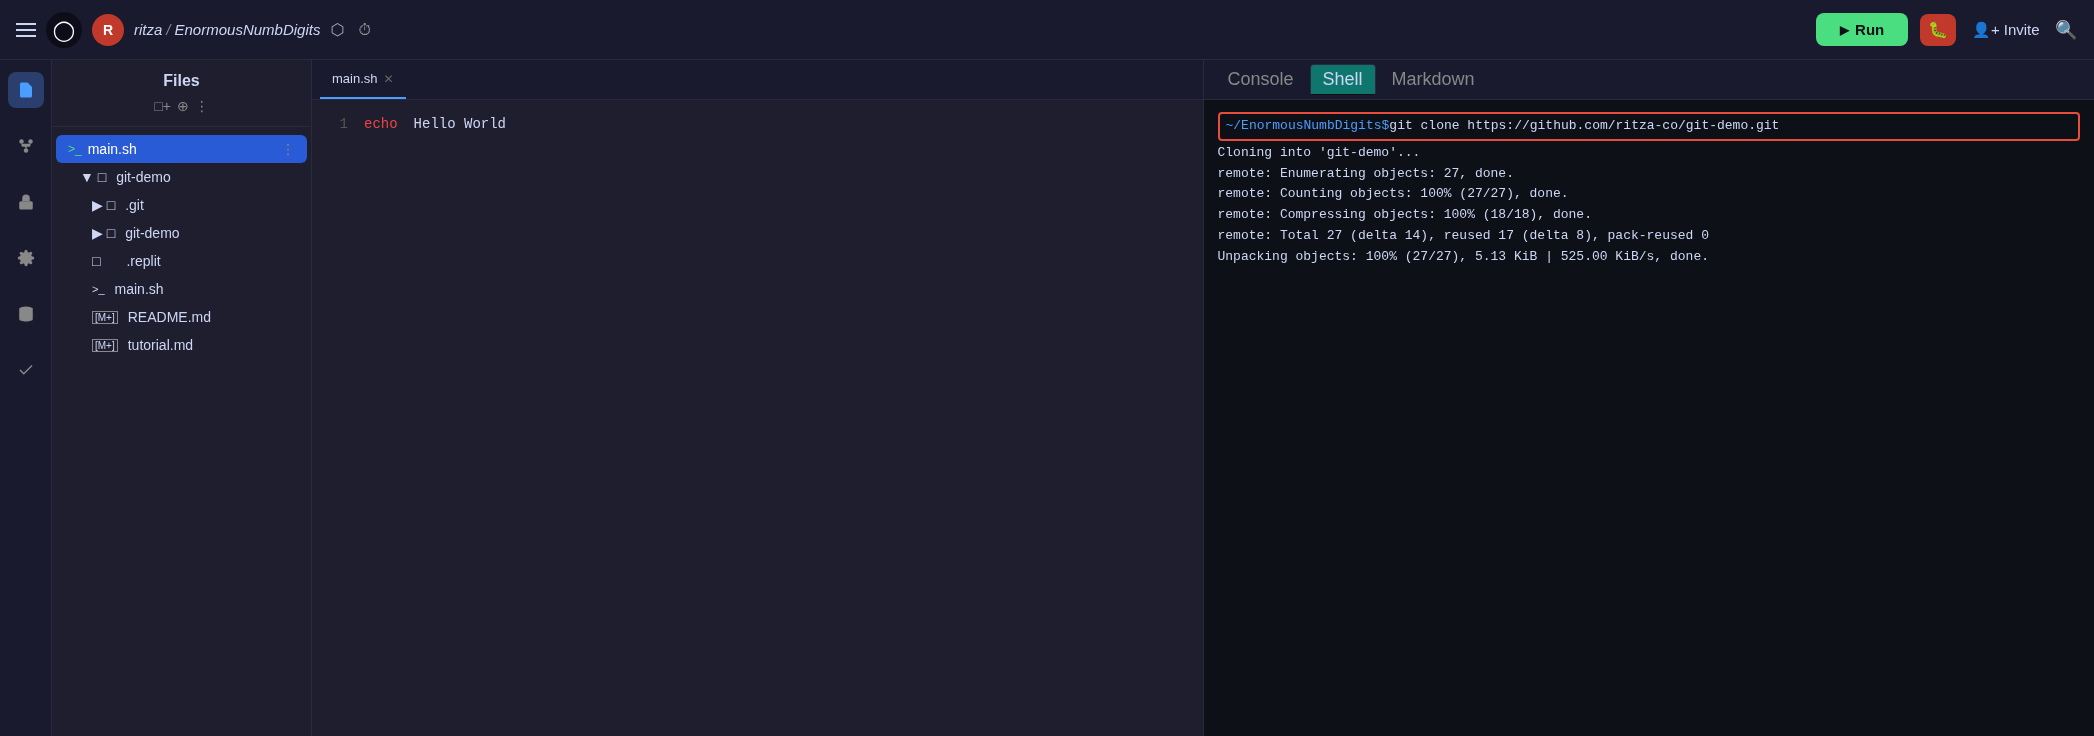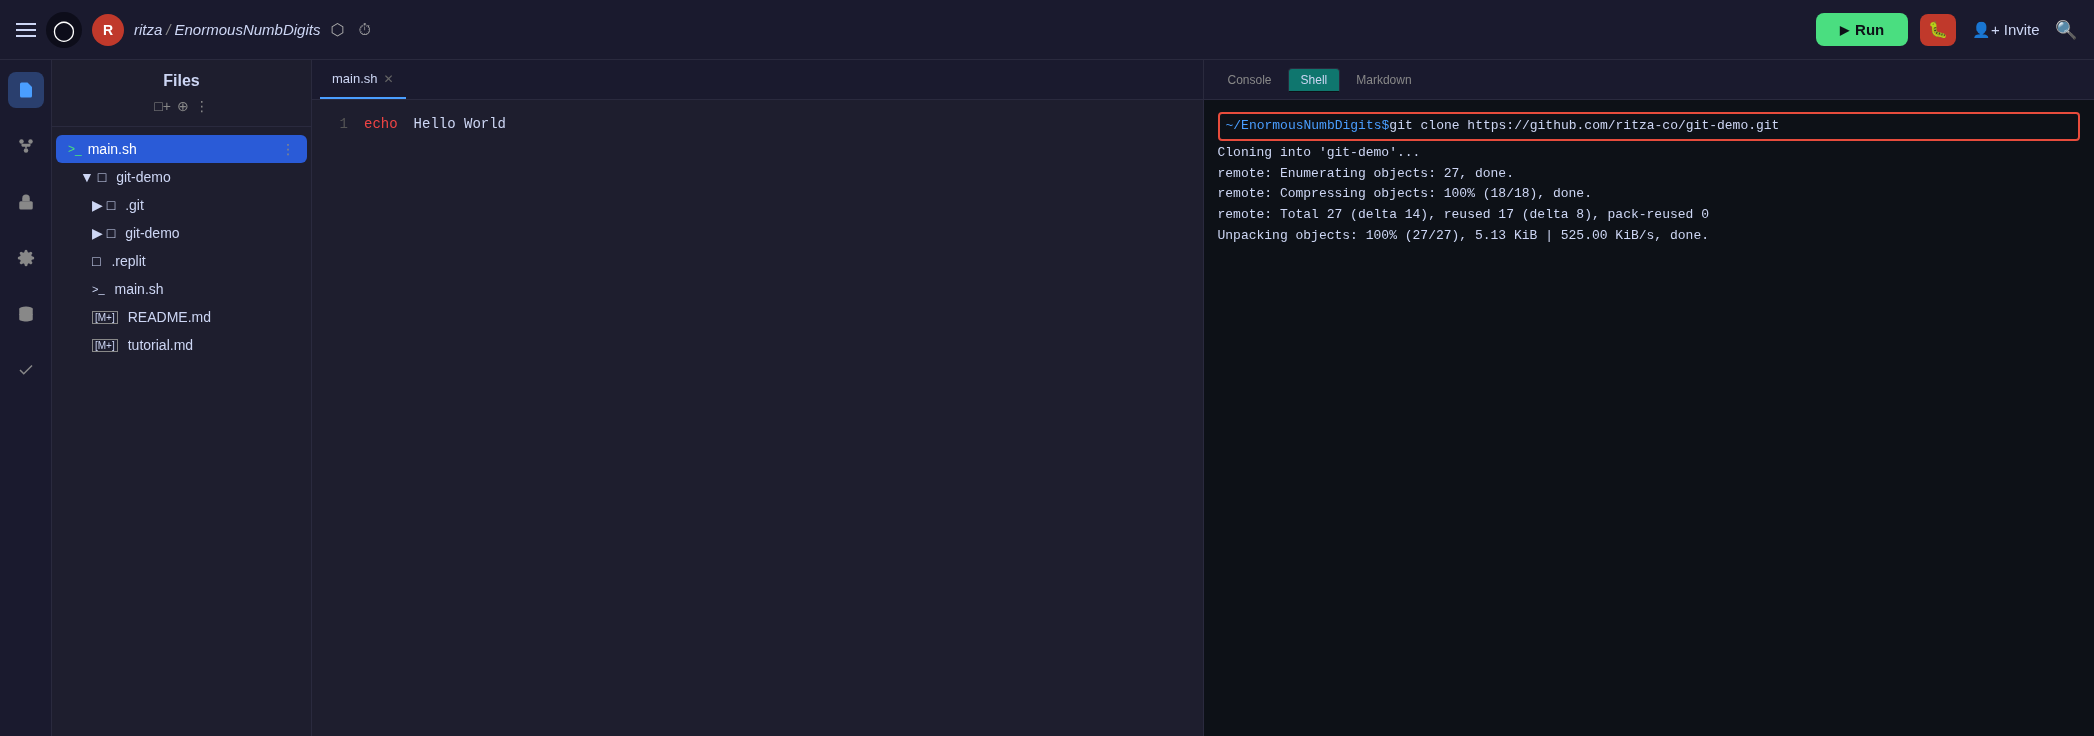--- a/index.html
+++ b/index.html
@@ -101,21 +101,21 @@
     .code-echo { color: #ef4444; }
     .code-text { color: #cdd6f4; }
 
     
     .terminal-area { flex: 1; display: flex; flex-direction: column; background: #0d1117; border-left: 1px solid #2a2a3e; }
     .terminal-tabs {
       display: flex; align-items: center; background: #1a1a2e; border-bottom: 1px solid #2a2a3e;
       height: 40px; padding: 0 12px; gap: 4px;
     }
     .terminal-tab {
-      padding: 4px 12px; font-size: 12px; cursor: pointer; color: #888;
+      padding: 4px 12px; font-size: 18px; cursor: pointer; color: #888;
       border-radius: 4px;
     }
     .terminal-tab.active {
       background: #0f766e; color: #cdd6f4; border: 1px solid #2a2a3e;
       border-bottom: 1px solid #0d1117; border-radius: 4px 4px 0 0;
     }
     .terminal-content {
       flex: 1; padding: 12px 14px; font-family: 'Courier New', monospace; font-size: 13px;
       line-height: 1.6; overflow-y: auto;
     }
@@ -231,21 +231,21 @@
       <div class="file-item indent2">
         <span class="icon">▶ □</span>
         <span style="margin-left:4px;">.git</span>
       </div>
       <div class="file-item indent2">
         <span class="icon">▶ □</span>
         <span style="margin-left:4px;">git-demo</span>
       </div>
       <div class="file-item indent2">
         <span class="icon">□</span>
-        <span style="margin-left:5px;">.replit</span>
+        <span style="margin-left:20px;">.replit</span>
       </div>
       <div class="file-item indent2">
         <span class="icon" style="font-size:11px;">&gt;_</span>
         <span style="margin-left:4px;">main.sh</span>
       </div>
       <div class="file-item indent2">
         <span class="icon" style="font-size:10px;border:1px solid #888;padding:0 2px;">[M+]</span>
         <span style="margin-left:4px;">README.md</span>
       </div>
       <div class="file-item indent2">
@@ -283,19 +283,20 @@
         <span>Markdown</span>
       </div>
     </div>
     <div class="terminal-content">
       <div class="term-highlighted">
         <span class="term-prompt">~/EnormousNumbDigits$</span>
         <span class="term-cmd"> git clone https://github.com/ritza-co/git-demo.git</span>
       </div>
       <div class="term-line">Cloning into 'git-demo'...</div>
       <div class="term-line">remote: Enumerating objects: 27, done.</div>
+      <div class="term-line">remote: Counting objects: 100% (27/27), done.</div>
       <div class="term-line">remote: Compressing objects: 100% (18/18), done.</div>
       <div class="term-line">remote: Total 27 (delta 14), reused 17 (delta 8), pack-reused 0</div>
       <div class="term-line">Unpacking objects: 100% (27/27), 5.13 KiB | 525.00 KiB/s, done.</div>
     </div>
   </div>
 
 </div>
 
 </body></html>

